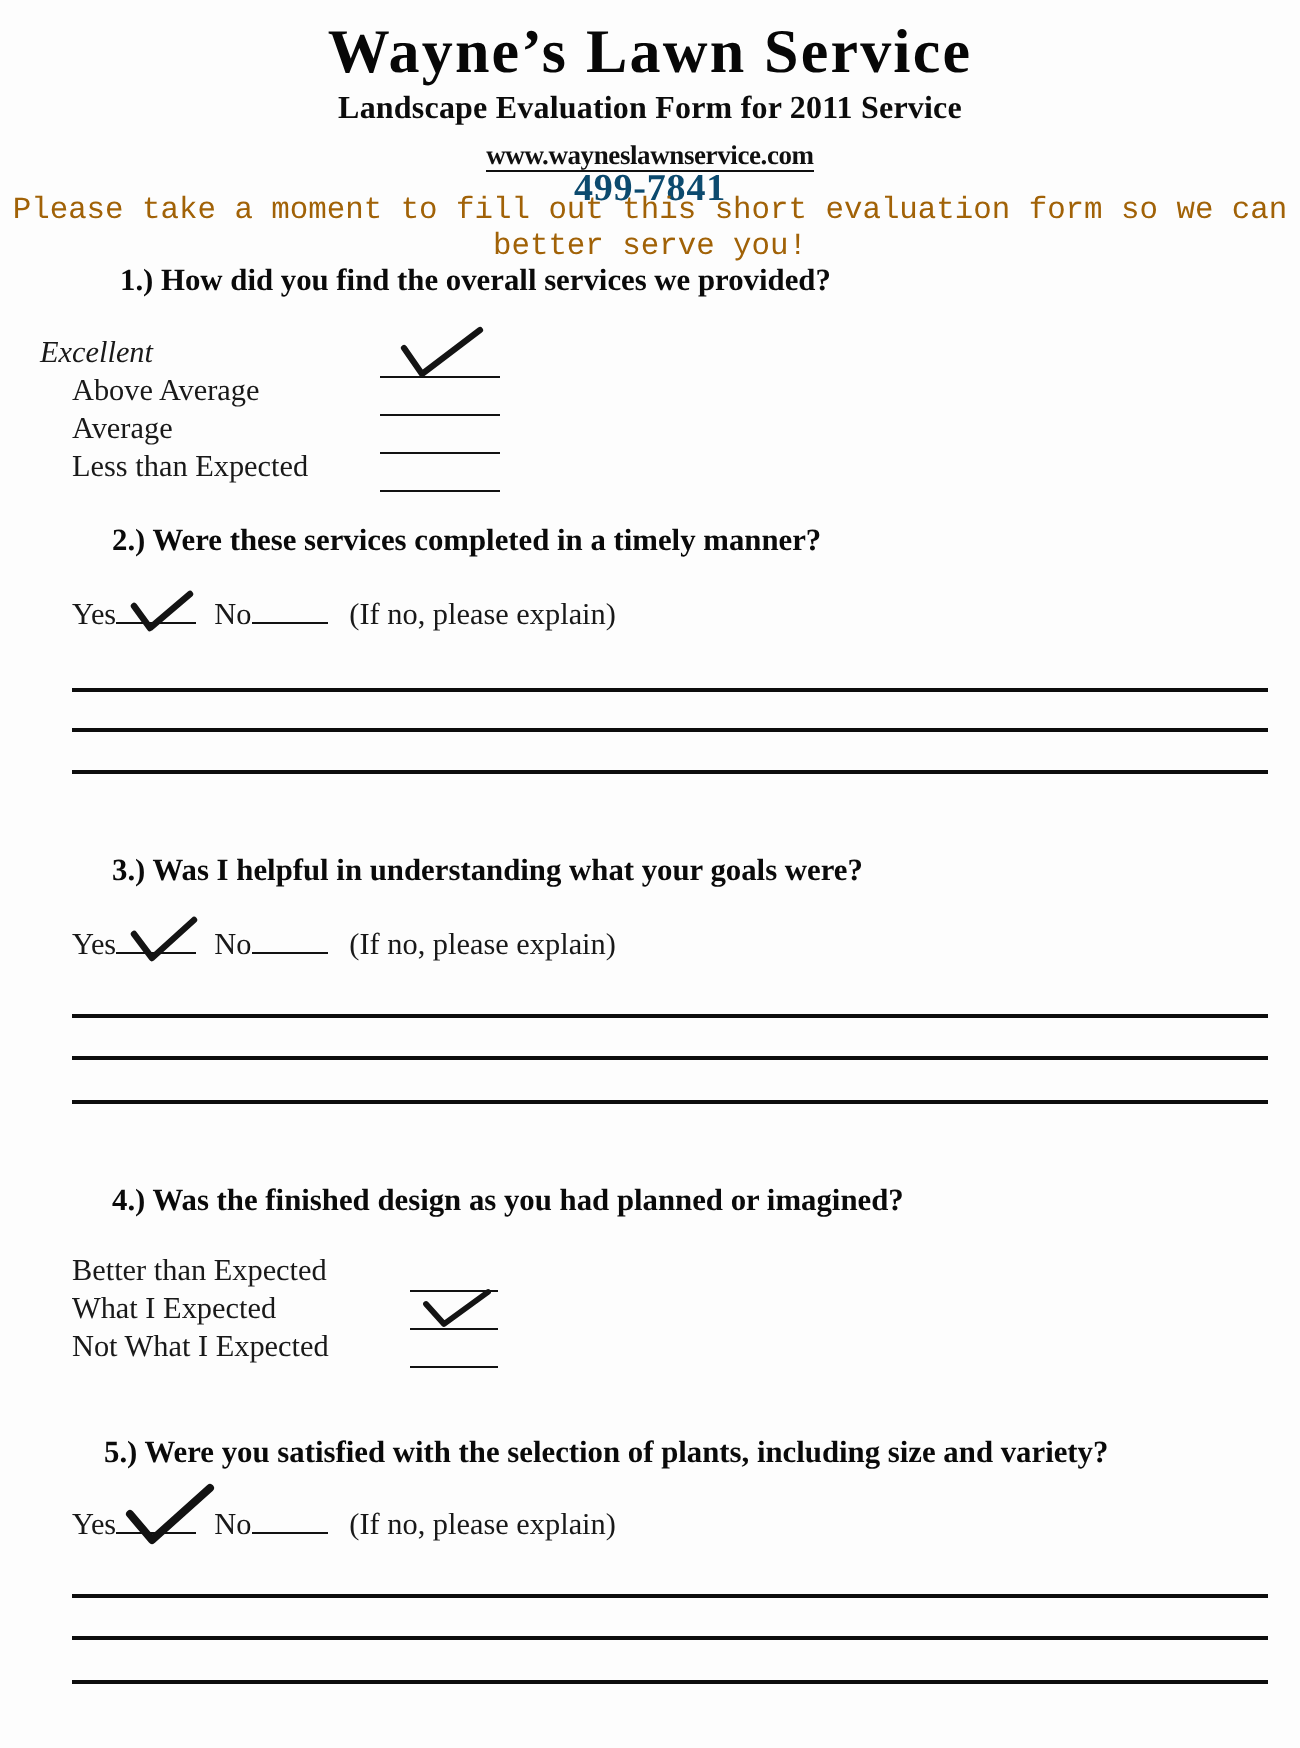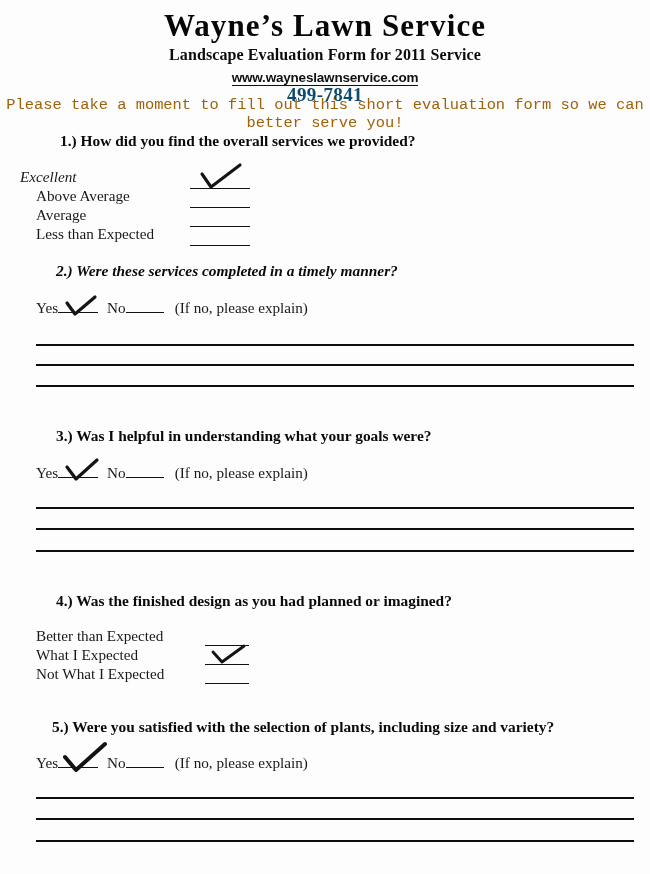--- a/index.html
+++ b/index.html
@@ -50,20 +50,21 @@
     text-align: center;
     font-family: "Liberation Sans", "DejaVu Sans", sans-serif;
     font-size: 13.5px;
     font-weight: 600;
     letter-spacing: -0.2px;
     color: #101010;
   }
   .website span {
     border-bottom: 1.3px solid #101010;
     padding-bottom: 0px;
+    font-family: Liberation Serif, serif;
   }
   .phone {
     position: absolute;
     left: 0;
     top: 84px;
     width: 650px;
     text-align: center;
     font-family: Liberation Serif, serif;
     font-size: 19px;
     font-weight: bold;
@@ -161,21 +162,21 @@
 
   <div class="opt-label" style="left:36px; top:225px;">Less than Expected</div>
   <div class="opt-line" style="left:190px; top:245px; width:60px;"></div>
 
   <div class="check" style="left:200px; top:163px;">
     <svg width="46" height="28" viewBox="0 0 46 28">
       <path d="M2 11 L11 24 L40 2" fill="none" stroke="#141414" stroke-width="3.1" stroke-linecap="round" stroke-linejoin="round"></path>
     </svg>
   </div>
 
-  <div class="question" style="left:56px; top:262px;font-style:italic;">2.)  Were these services completed in a timely manner?</div>
+  <div class="question" style="left:56px; top:262px;">2.)  Were these services completed in a timely manner?</div>
 
   <div class="yn-row" style="left:36px; top:299px;">
     <span>Yes</span><span class="yn-blank yes"></span><span class="yn-gap"></span><span>No</span><span class="yn-blank no"></span><span class="yn-note">(If no, please explain)</span>
   </div>
   <div class="check" style="left:65px; top:296px;">
     <svg width="34" height="22" viewBox="0 0 34 22">
       <path d="M2 7 L10 18 L30 1" fill="none" stroke="#141414" stroke-width="3.2" stroke-linecap="round" stroke-linejoin="round"></path>
     </svg>
   </div>
 

